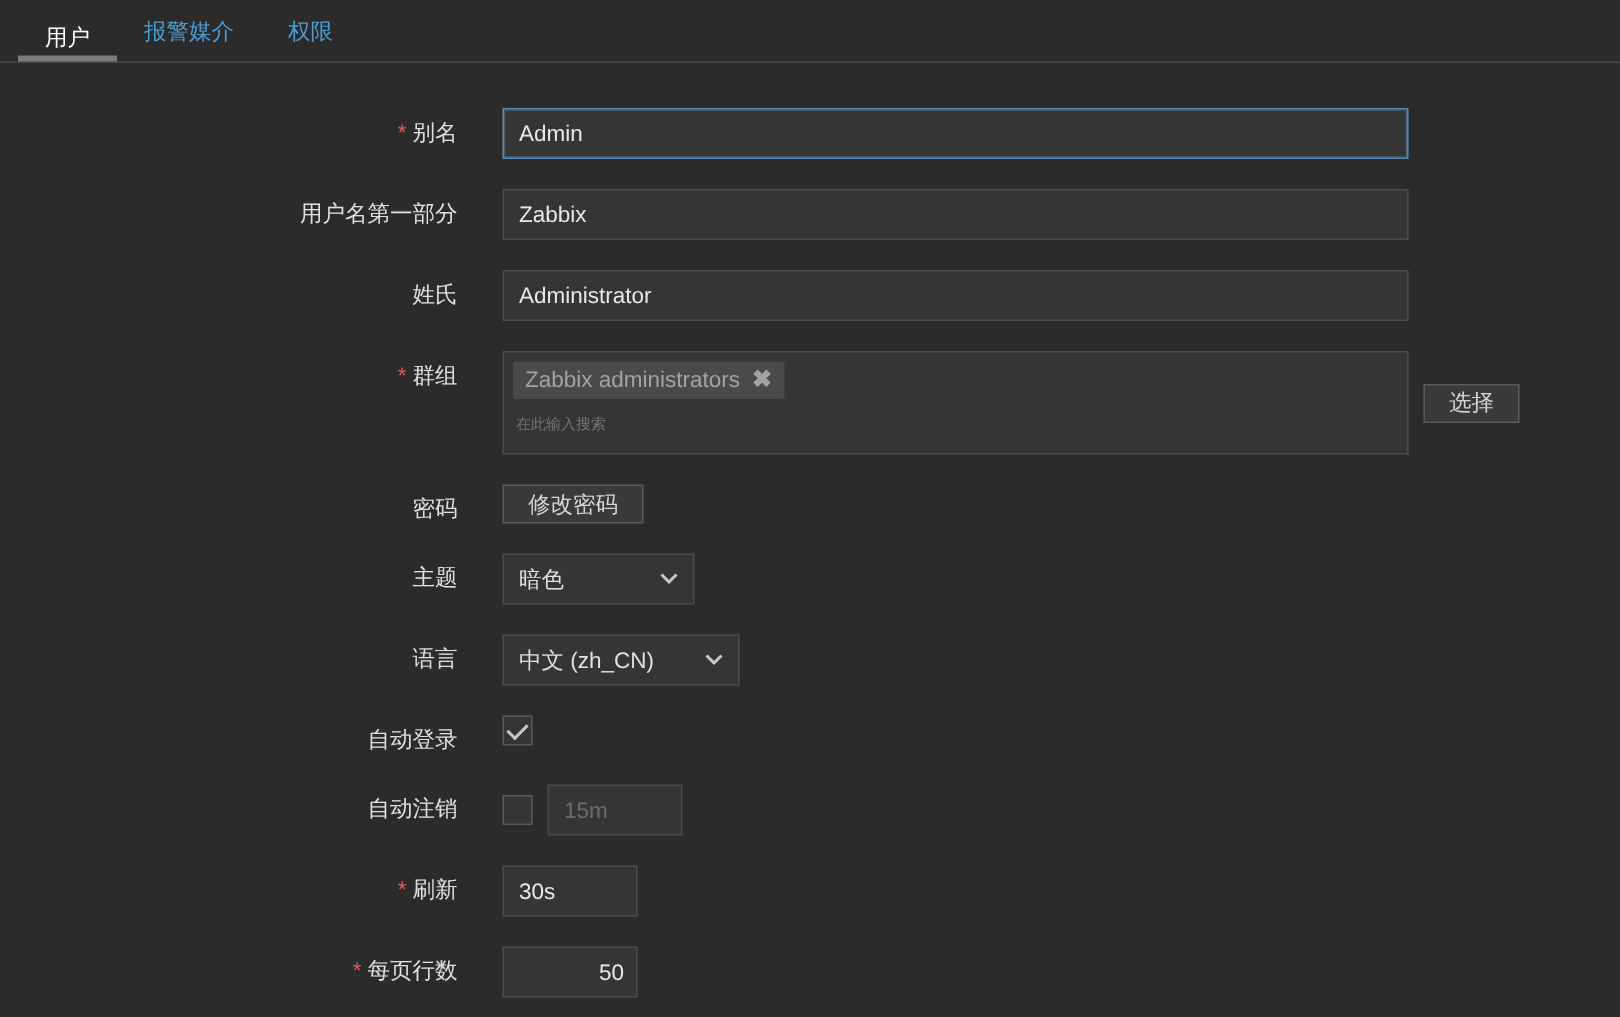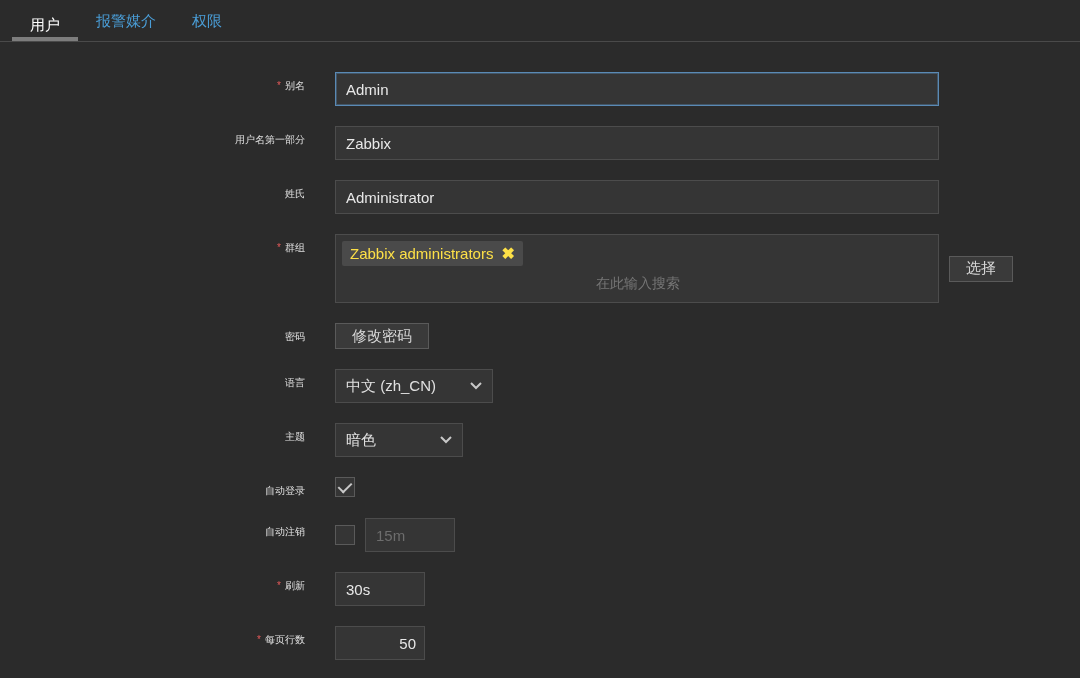--- a/index.html
+++ b/index.html
@@ -42,21 +42,21 @@
     align-items:flex-start;
     margin-bottom:20px;
   }
   .label-cell {
     width:295px;
     min-width:295px;
     text-align:right;
     padding-right:10px;
     padding-top:7px;
     color:#e0e0e0;
-    font-size:10px;
+    font-size:15px;
   }
   .req {
     color:#e45959;
     margin-right:4px;
   }
   .field-cell {
     display:flex;
     align-items:center;
     gap:10px;
     margin-left:20px;
@@ -79,43 +79,42 @@
   .groups-box {
     width:604px;
     background:#353535;
     border:1px solid #4c4c4c;
     padding:6px;
   }
   .tag {
     display:inline-flex;
     align-items:center;
     background:#4a4a4a;
-    color:#fde047;
+    color:#a3a3a3;
     padding:4px 8px;
     border-radius:2px;
     font-size:15px;
     gap:8px;
   }
   .tag .x {
     font-weight:bold;
     cursor:pointer;
     font-size:16px;
     line-height:1;
   }
   .groups-search {
     margin-top:4px;
     border:none;
     background:transparent;
     color:#9a9a9a;
-    font-size:14px;
+    font-size:10px;
     height:26px;
     width:100%;
     outline:none;
     padding-left:2px;
-    text-align:center;
   }
 
   .btn {
     background:#3a3a3a;
     border:1px solid #5a5a5a;
     color:#d6d6d6;
     height:26px;
     padding:0 16px;
     font-size:15px;
     cursor:pointer;
@@ -214,48 +213,48 @@
   </div>
 
   <div class="row">
     <div class="label-cell">密码</div>
     <div class="field-cell">
       <button class="btn">修改密码</button>
     </div>
   </div>
 
   <div class="row">
+    <div class="label-cell">主题</div>
+    <div class="field-cell">
+      <div class="select w120">
+        <span>暗色</span>
+        <span class="chevron">
+          <svg width="12" height="8" viewBox="0 0 12 8">
+              <path d="M1 1 L6 6 L11 1" stroke="#c8c8c8" stroke-width="2" fill="none"></path>
+            </svg>
+        </span>
+      </div>
+    </div>
+  </div>
+
+  <div class="row">
     <div class="label-cell">语言</div>
     <div class="field-cell">
       <div class="select w160">
         <span>中文 (zh_CN)</span>
         <span class="chevron">
           <svg width="12" height="8" viewBox="0 0 12 8">
               <path d="M1 1 L6 6 L11 1" stroke="#c8c8c8" stroke-width="2" fill="none"></path>
             </svg>
         </span>
       </div>
     </div>
   </div>
 
   <div class="row">
-    <div class="label-cell">主题</div>
-    <div class="field-cell">
-      <div class="select w120">
-        <span>暗色</span>
-        <span class="chevron">
-          <svg width="12" height="8" viewBox="0 0 12 8">
-              <path d="M1 1 L6 6 L11 1" stroke="#c8c8c8" stroke-width="2" fill="none"></path>
-            </svg>
-        </span>
-      </div>
-    </div>
-  </div>
-
-  <div class="row">
     <div class="label-cell">自动登录</div>
     <div class="field-cell">
       <span class="checkbox checked"></span>
     </div>
   </div>
 
   <div class="row">
     <div class="label-cell">自动注销</div>
     <div class="field-cell">
       <span class="checkbox"></span>

